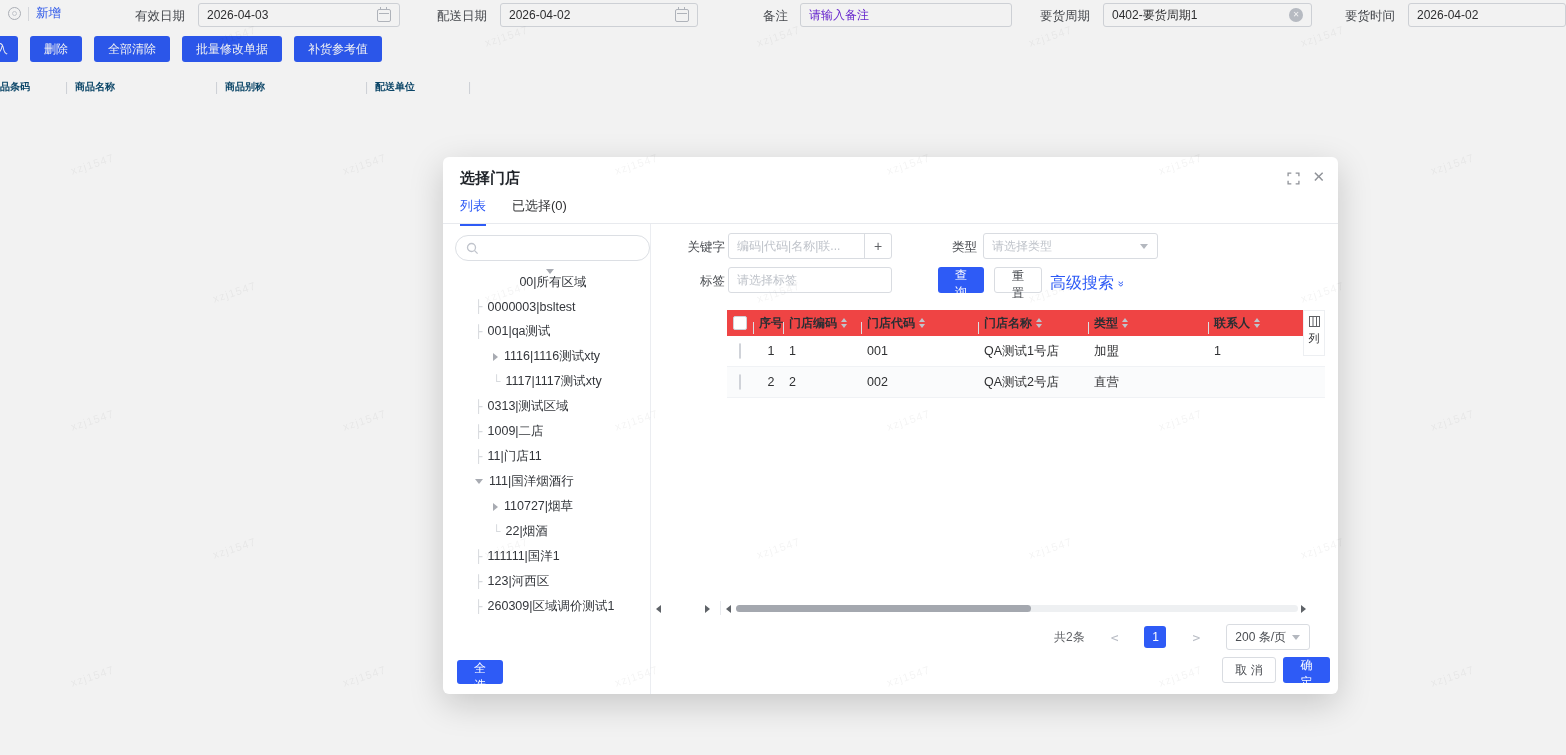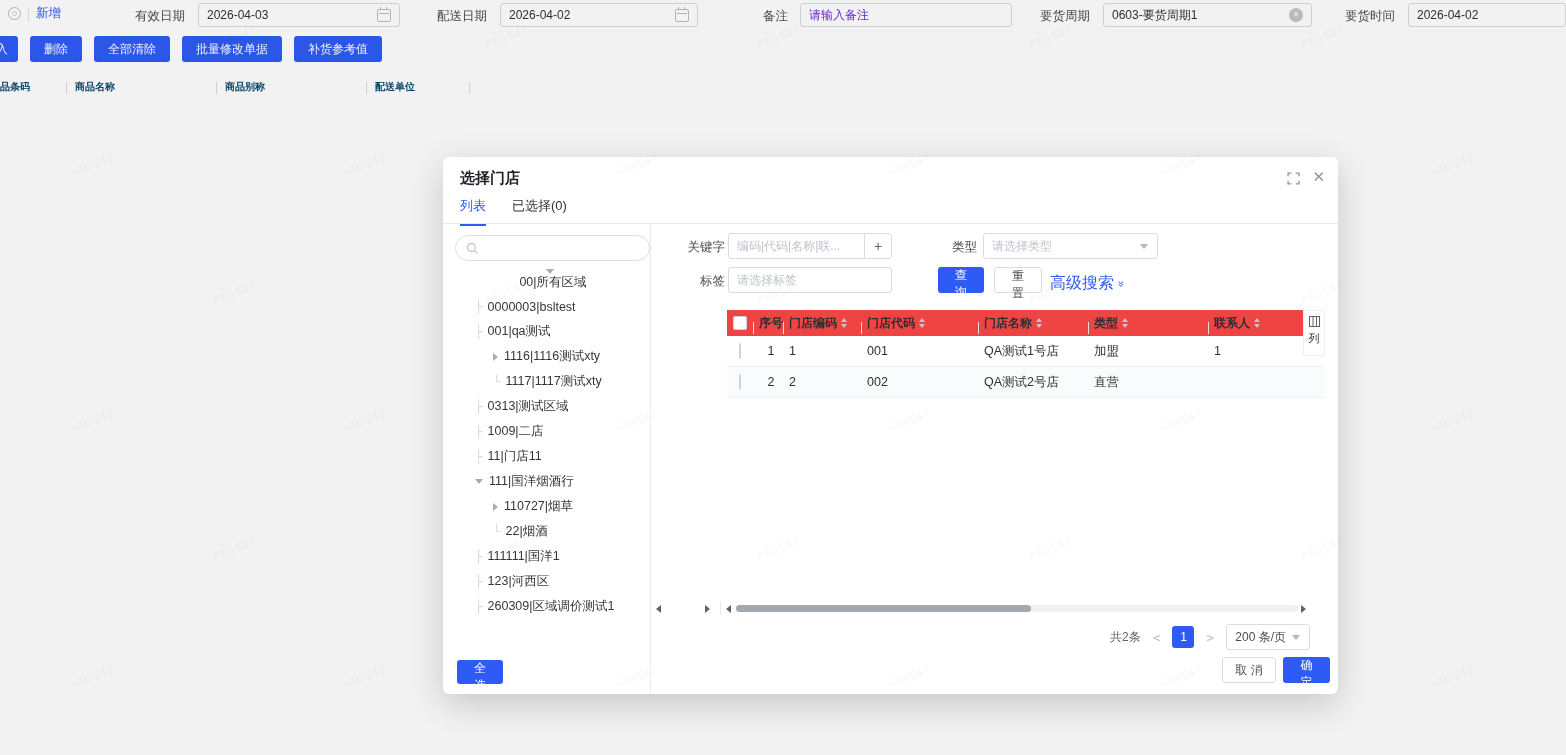--- a/index.html
+++ b/index.html
@@ -84,21 +84,21 @@
   .col-tool{position:absolute;left:860px;top:153px;width:22px;height:46px;background:#fff;border:1px solid #edeff2;box-sizing:border-box;display:flex;flex-direction:column;align-items:center;padding-top:5px;gap:4px;cursor:pointer;}
   
   .hscroll{position:absolute;top:444px;height:14px;}
   .arr{width:0;height:0;position:absolute;top:4px;cursor:pointer;}
   .arr-l{border-top:4px solid transparent;border-bottom:4px solid transparent;border-right:5px solid #5f6368;}
   .arr-r{border-top:4px solid transparent;border-bottom:4px solid transparent;border-left:5px solid #5f6368;}
   .scr-sep{position:absolute;left:277px;top:0;height:14px;border-left:1px solid #e8eaee;}
   .scr-track{position:absolute;left:293px;top:4px;width:562px;height:7px;border-radius:4px;background:#eef0f2;}
   .scr-thumb{position:absolute;left:293px;top:4px;width:295px;height:7px;border-radius:4px;background:#a4a8af;cursor:grab;}
   
-  #pager{position:absolute;right:28px;top:468px;height:24px;display:flex;align-items:center;gap:12px;color:#606266;}
+  #pager{position:absolute;right:28px;top:468px;height:24px;display:flex;align-items:center;gap:26px;color:#606266;}
   .pg-arrow{color:#b9bdc5;font-size:13px;cursor:pointer;font-family:"DejaVu Sans Mono",monospace;}
   .pg-cur{width:22px;height:22px;background:var(--accent,#2e5bf6);color:#fff;border-radius:3px;display:flex;align-items:center;justify-content:center;font-size:12px;cursor:pointer;}
   .pg-size{height:24px;border:1px solid #d9dce1;border-radius:3px;display:flex;align-items:center;padding:0 0 0 8px;background:#fff;cursor:pointer;font-size:12px;color:#4a4d52;}
   
   .btn-cancel{position:absolute;right:62px;top:500px;width:54px;height:26px;}
   .btn-ok{position:absolute;right:8px;top:500px;width:47px;height:26px;}
   
   #wm{position:absolute;inset:0;z-index:30;pointer-events:none;overflow:hidden;}
   .wm{position:absolute;color:#000;opacity:0.045;transform:rotate(-18deg);font-size:11px;letter-spacing:1px;white-space:nowrap;}
 </style>
@@ -121,21 +121,21 @@
     <div class="ibox" style="left: 500px; width: 198px;">
       <span class="ival">2026-04-02</span>
       <span class="cal-icon"></span>
     </div>
     <span class="tb-label" style="left: 763px;">备注</span>
     <div class="ibox" style="left: 800px; width: 212px;">
       <span class="ival ph">请输入备注</span>
     </div>
     <span class="tb-label" style="left: 1040px;">要货周期</span>
     <div class="ibox" style="left: 1103px; width: 209px;">
-      <span class="ival">0603-要货周期1</span>
+      <span class="ival">0402-要货周期1</span>
       <span class="clear-icon">✕</span>
     </div>
     <span class="tb-label" style="left: 1345px;">要货时间</span>
     <div class="ibox" style="left: 1408px; width: 158px;">
       <span class="ival">2026-04-02</span>
     </div>
   </div>
 
 <div id="toolbar">
     <button class="btn btn-primary btn-cut">入</button>

